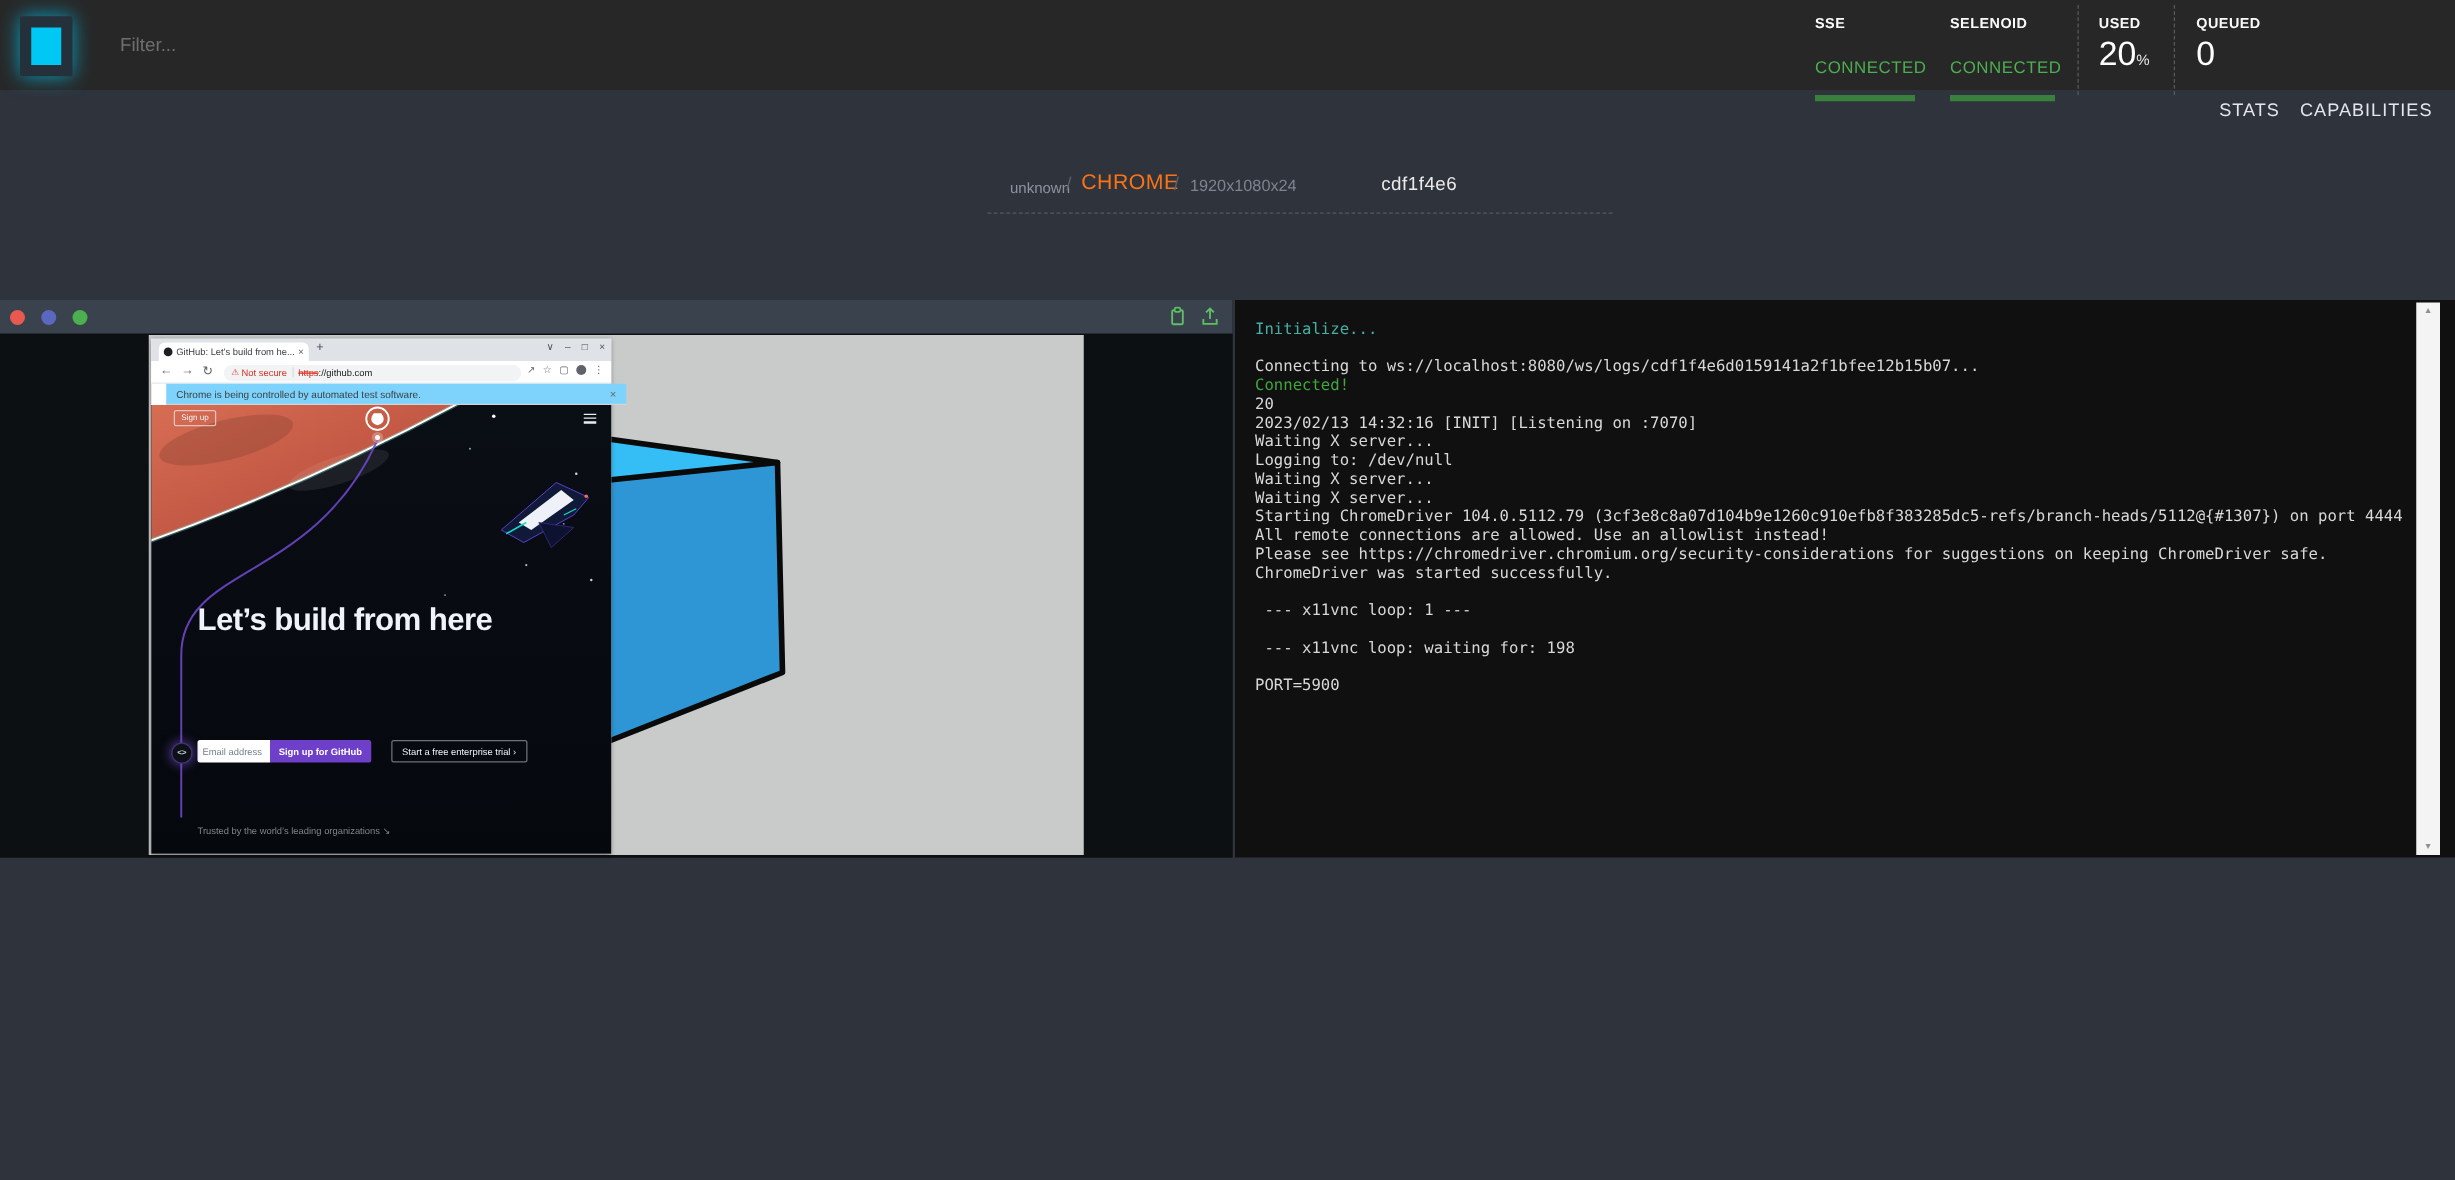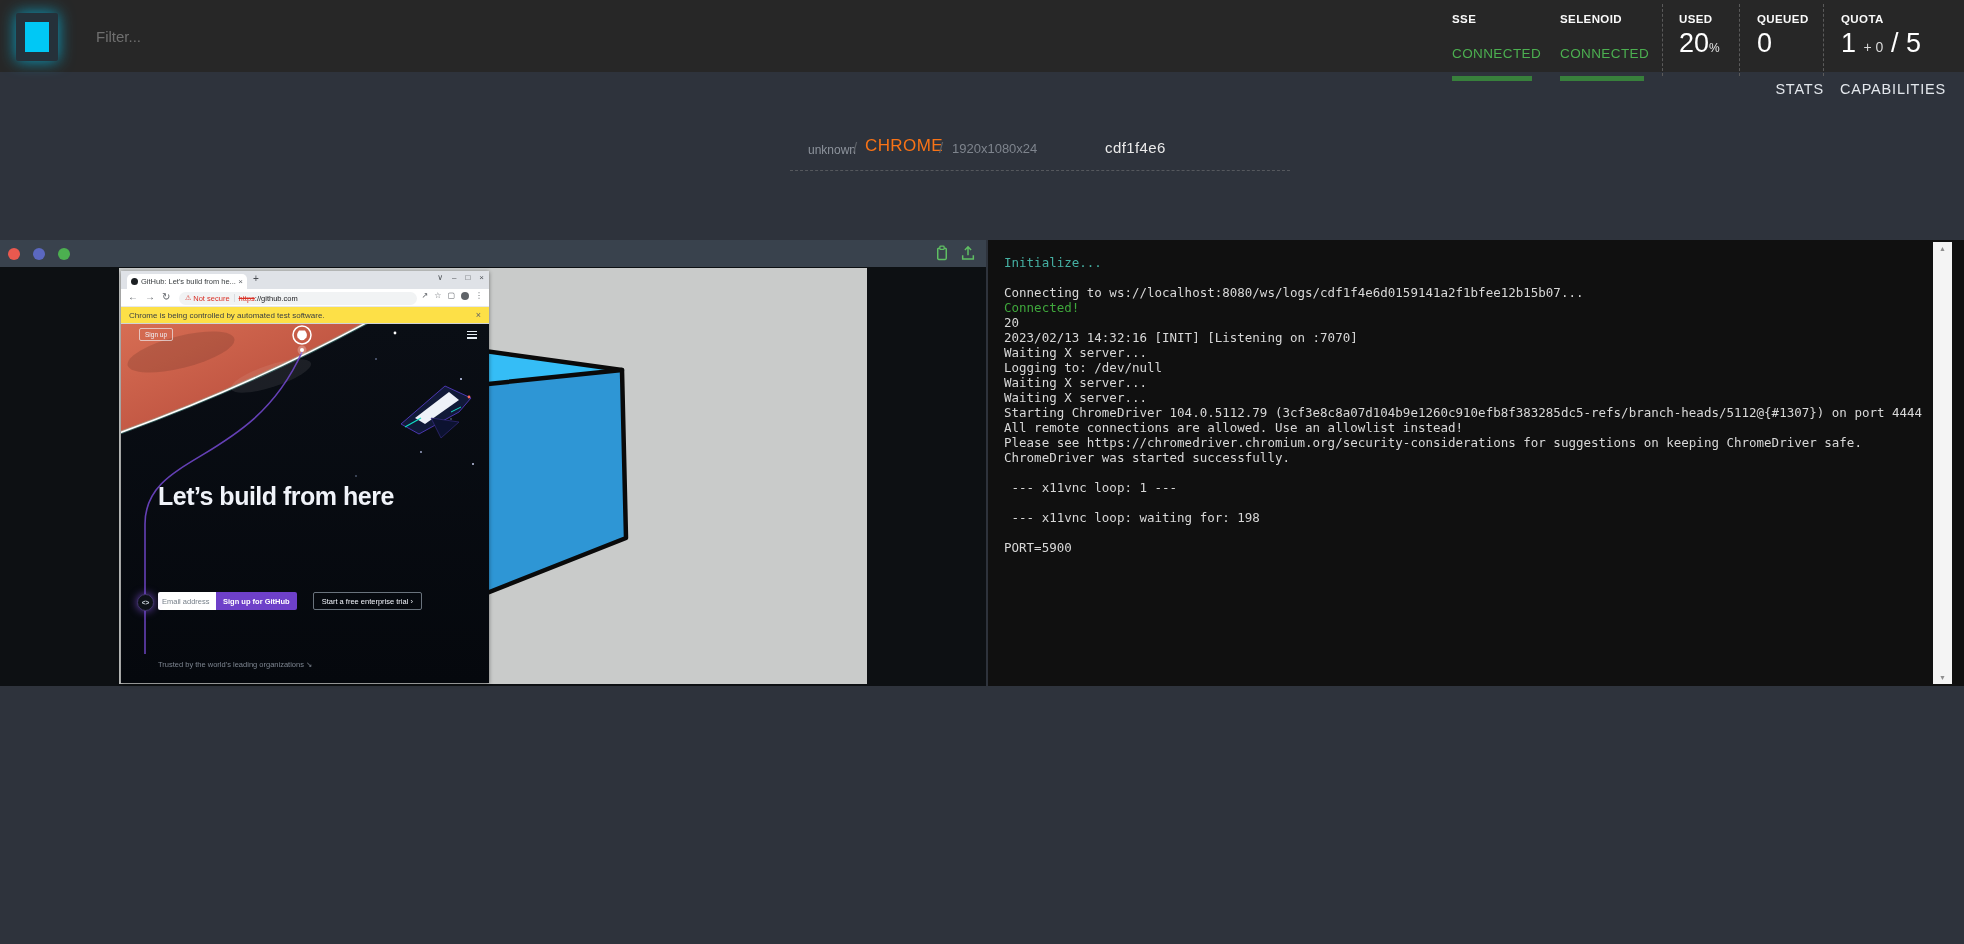--- a/index.html
+++ b/index.html
@@ -74,21 +74,21 @@
   .urlbox{position:absolute;left:58px;top:2.5px;right:72px;height:13px;background:#f1f3f4;border-radius:7px;
           display:flex;align-items:center;padding:0 6px;font-size:7.5px;white-space:nowrap;cursor:text;}
   .warn{color:#d93025;font-size:7px;margin-right:2px;}
   .notsecure{color:#d93025;}
   .urldiv{width:1px;height:8px;background:#dadce0;margin:0 4px;}
   .scheme{color:#d93025;text-decoration:line-through;}
   .host{color:#202124;}
   .baricons{position:absolute;right:6px;top:2px;display:flex;gap:6px;font-size:8px;color:#5f6368;align-items:center;}
   .baricons span{cursor:pointer;}
   .avatar{width:8px;height:8px;border-radius:50%;background:#5f6368;cursor:pointer;}
-  .autobar{position:absolute;left:0;top:36px;width:100%;height:17px;background:#fde047;border-bottom:1px solid #d0d3d8;box-sizing:border-box;padding-left:48px;}
+  .autobar{position:absolute;left:12px;top:36px;width:100%;height:17px;background:#7dd3fc;border-bottom:1px solid #d0d3d8;box-sizing:border-box;padding-left:48px;}
   .autobar .msg{position:absolute;left:8px;top:4px;font-size:8px;color:#3c4043;}
   .autobar .x{position:absolute;right:8px;top:3px;font-size:9px;color:#5f6368;cursor:pointer;}
 
   
   .page{position:absolute;left:0;top:53px;width:100%;height:359px;overflow:hidden;
         background:linear-gradient(#0a0e15,#05080d);}
   .hero-svg{position:absolute;left:0;top:0;}
   .gh-signup-top{position:absolute;left:18px;top:4px;padding:2px 5px;font-size:6.5px;color:#f0f3f9;
         border:1px solid rgba(240,243,249,.65);border-radius:2px;background:transparent;cursor:pointer;
         font-family:"Liberation Sans",sans-serif;}
@@ -138,24 +138,20 @@
     <div class="underbar" style="width:84px;"></div>
   </div>
   <div class="stat s-used divided">
     <div class="lbl">USED</div>
     <div class="num"><span>20</span><span class="unit">%</span></div>
   </div>
   <div class="stat s-queued divided">
     <div class="lbl">QUEUED</div>
     <div class="num">0</div>
   </div>
-  <div class="stat s-quota divided">
-    <div class="lbl">QUOTA</div>
-    <div class="num"><span>1</span> <span class="small">+ 0</span> <span>/ 5</span></div>
-  </div>
 </div>
 
 <div class="nav-tabs">
   <div class="nav-tab">STATS</div>
   <div class="nav-tab">CAPABILITIES</div>
 </div>
 
 <div class="session-row">
   <span class="session-owner">unknown</span>
   <span class="session-sep sep1">/</span>

